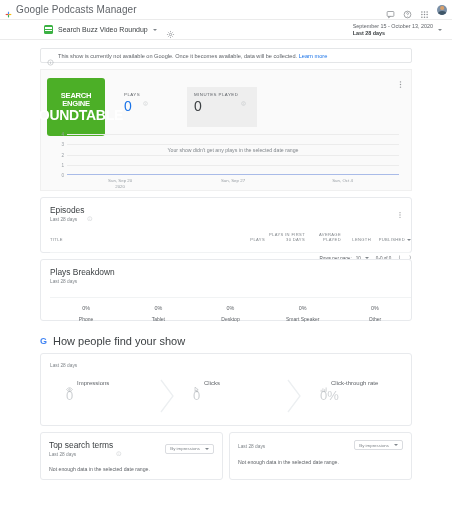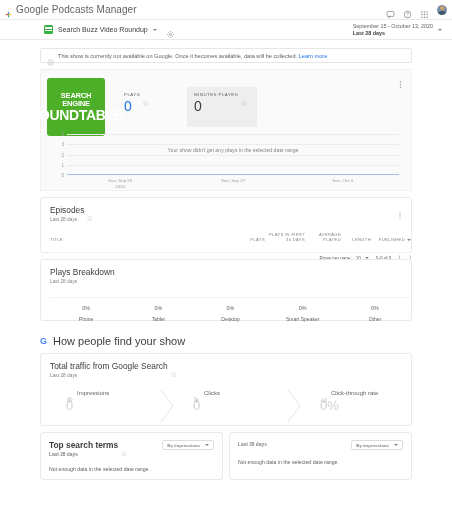--- a/index.html
+++ b/index.html
@@ -222,21 +222,21 @@
   .tc-val { font-size: 13px; color: #cfd2d5; margin-top: 3px; line-height: 1; }
   .chevsep { width: 20px; display: flex; align-items: center; justify-content: center; }
   .chevsep svg { width: 16px; height: 34px; }
 
   
   .bottom-row { display: flex; gap: 6px; margin: 6px 40px 0 40px; }
   .bcard {
     flex: 1; background: #fff; border: 1px solid #e8eaed;
     border-radius: 3px; padding: 7px 8px; position: relative;
   }
-  .bcard-head { display: flex; align-items: flex-start; font-weight: bold; }
+  .bcard-head { display: flex; align-items: center; }
   .bcard-headtext { flex: 1; }
   .bsel {
     border: 1px solid #dadce0; border-radius: 2px;
     padding: 2px 4px; display: flex; align-items: center; gap: 5px;
     height: 10px;
   }
   .bsel-text { font-size: 4.4px; color: #80868b; white-space: nowrap; }
   .bcard-empty { font-size: 5.2px; color: #5f6368; margin-top: 9px; }
 </style>
 </head>
@@ -468,30 +468,20 @@
       </div>
     </div>
   </div>
 
   <div class="section-head">
     <span class="g-mark">G</span>
     <span class="section-title">How people find your show</span>
   </div>
 
   <div class="card" style="height:73px">
-    <div class="card-title-row">
-      <span class="card-title">Total traffic from Google Search</span>
-      <span class="info-ico">
-        <svg viewBox="0 0 24 24" width="5.5" height="5.5" fill="none" stroke="#9aa0a6" stroke-width="2.4">
-          <circle cx="12" cy="12" r="9"></circle>
-            <path d="M12 11v6"></path>
-            <circle cx="12" cy="7.4" r="1.2" fill="#9aa0a6" stroke="none"></circle>
-        </svg>
-      </span>
-    </div>
     <div class="card-sub">Last 28 days</div>
 
     <div class="traffic-row">
       <div class="traffic-cell">
         <div class="tc-head">
           <span class="tc-ico">
             <svg viewBox="0 0 24 24" width="7" height="7" fill="none" stroke="#80868b" stroke-width="2">
               <path d="M2 12s4-6 10-6 10 6 10 6-4 6-10 6-10-6-10-6z"></path>
                 <circle cx="12" cy="12" r="2.6"></circle>
             </svg>

